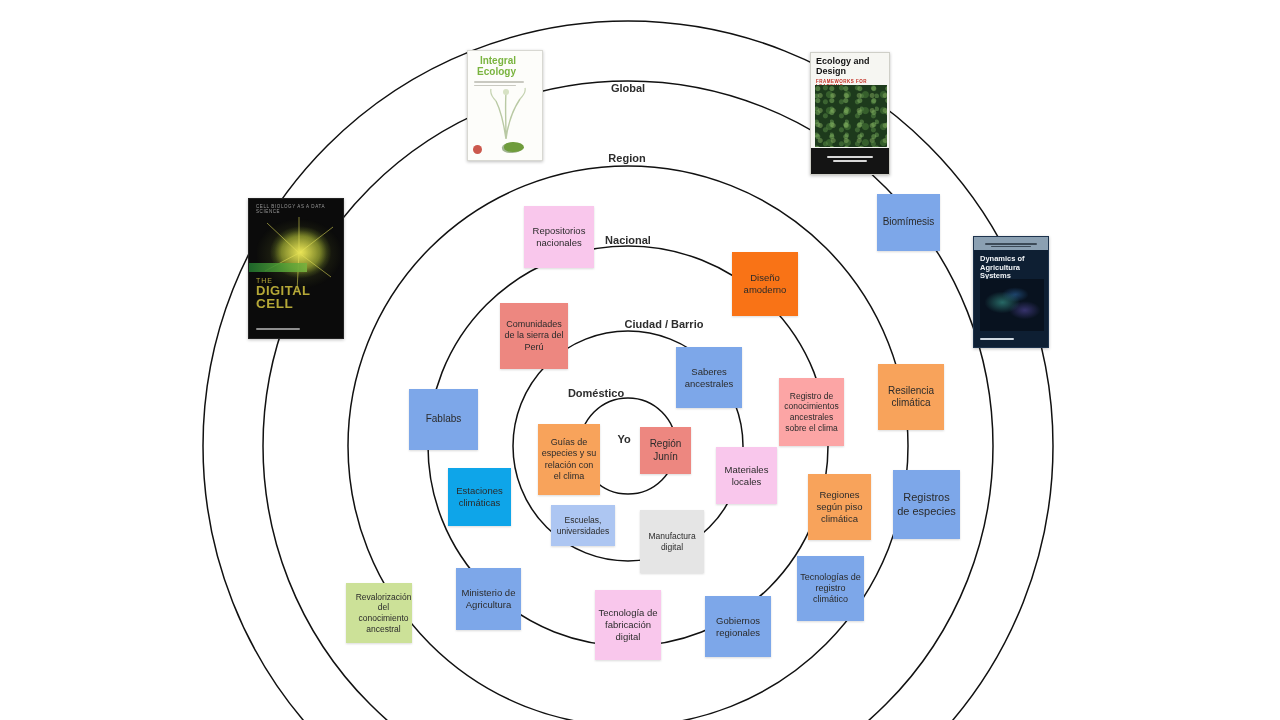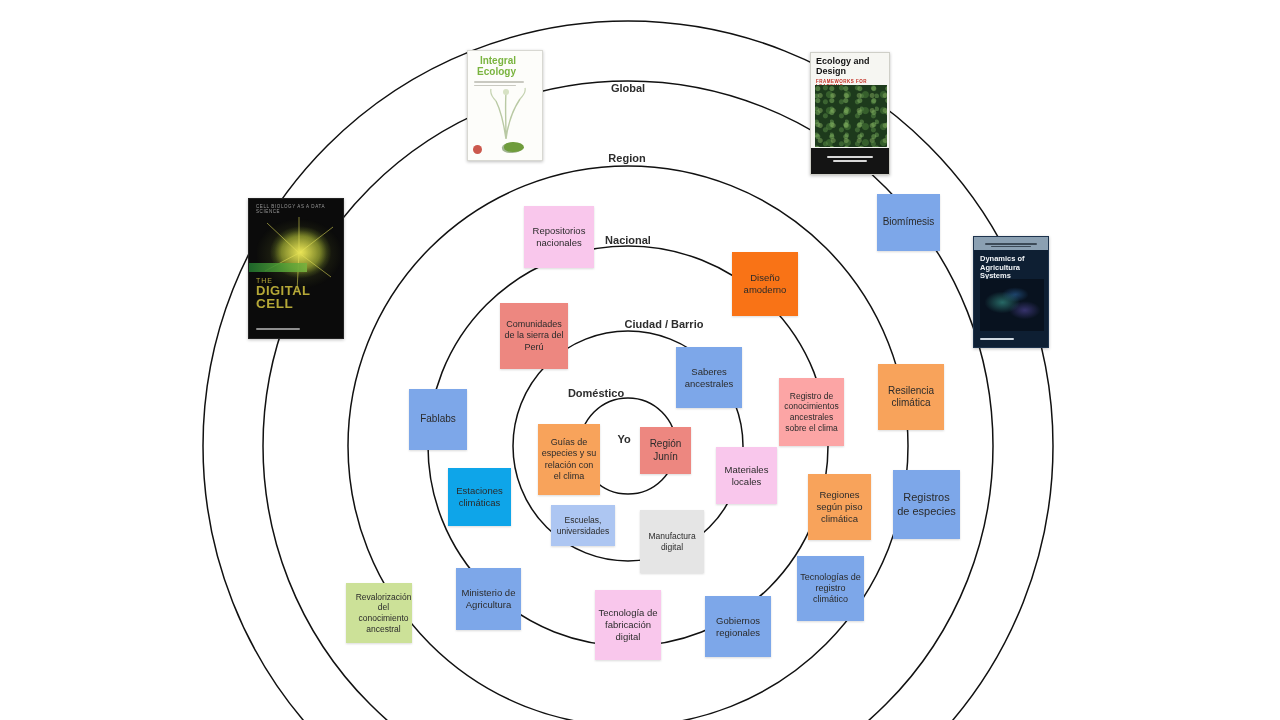--- a/index.html
+++ b/index.html
@@ -98,21 +98,21 @@
     </div>
 
   <div id="notes">
       <div class="note" style="left: 524px; top: 206px; width: 70px; height: 62px; background: rgb(249, 199, 236);">Repositorios nacionales</div>
       <div class="note" style="left: 500px; top: 303px; width: 68px; height: 66px; background: rgb(237, 135, 128); font-size: 9px;">Comunidades de la sierra del Perú</div>
       <div class="note" style="left: 732px; top: 252px; width: 66px; height: 64px; background: #f97316;">Diseño amoderno</div>
       <div class="note" style="left: 676px; top: 347px; width: 66px; height: 61px; background: rgb(125, 167, 233);">Saberes ancestrales</div>
       <div class="note" style="left: 877px; top: 194px; width: 63px; height: 57px; background: rgb(125, 167, 233); font-size: 10px;">Biomímesis</div>
       <div class="note" style="left: 779px; top: 358px; width: 65px; height: 68px; background: #fca5a5; font-size: 8.5px; margin-top: 20px;">Registro de conocimientos ancestrales sobre el clima</div>
       <div class="note" style="left: 878px; top: 364px; width: 66px; height: 66px; background: rgb(248, 163, 91); font-size: 10px;">Resilencia climática</div>
-      <div class="note" style="left: 409px; top: 389px; width: 58px; height: 61px; background: rgb(125, 167, 233); font-size: 10px;">Fablabs</div>
+      <div class="note" style="left: 409px; top: 389px; width: 69px; height: 61px; background: rgb(125, 167, 233); font-size: 10px;">Fablabs</div>
       <div class="note" style="left: 538px; top: 424px; width: 62px; height: 71px; background: rgb(248, 163, 91); font-size: 9px;">Guías de especies y su relación con el clima</div>
       <div class="note" style="left: 640px; top: 427px; width: 51px; height: 47px; background: rgb(237, 135, 128); font-size: 10px;">Región Junín</div>
       <div class="note" style="left: 716px; top: 447px; width: 61px; height: 57px; background: rgb(249, 199, 236);">Materiales locales</div>
       <div class="note" style="left: 448px; top: 468px; width: 63px; height: 58px; background: #0ea5e9;">Estaciones climáticas</div>
       <div class="note" style="left: 551px; top: 505px; width: 64px; height: 41px; background: rgb(173, 198, 242); font-size: 8.5px;">Escuelas, universidades</div>
       <div class="note" style="left: 640px; top: 510px; width: 64px; height: 63px; background: #e5e5e5; font-size: 8.5px;">Manufactura digital</div>
       <div class="note" style="left: 808px; top: 474px; width: 63px; height: 66px; background: rgb(248, 163, 91);">Regiones según piso climática</div>
       <div class="note" style="left: 893px; top: 470px; width: 67px; height: 69px; background: rgb(125, 167, 233); font-size: 11px;">Registros de especies</div>
       <div class="note" style="left: 456px; top: 568px; width: 65px; height: 62px; background: rgb(125, 167, 233);">Ministerio de Agricultura</div>
       <div class="note" style="left: 595px; top: 590px; width: 66px; height: 70px; background: rgb(249, 199, 236);">Tecnología de fabricación digital</div>

